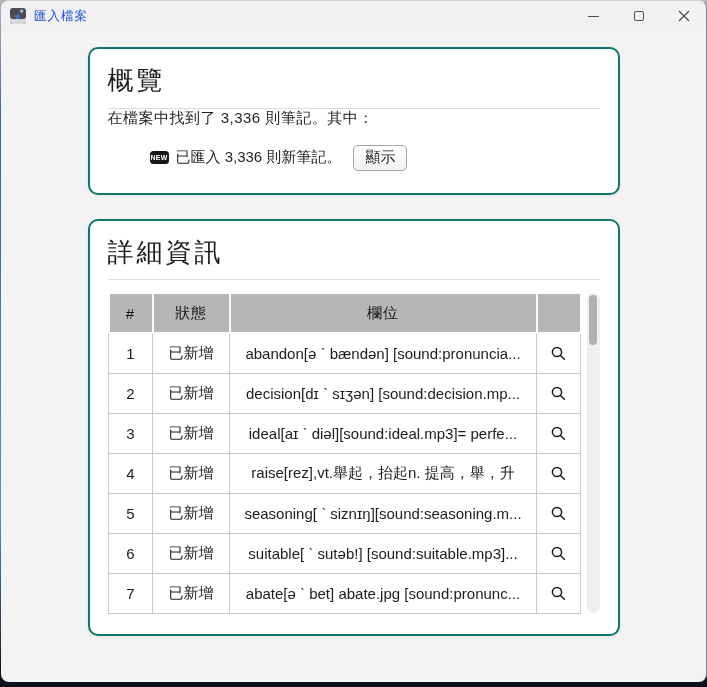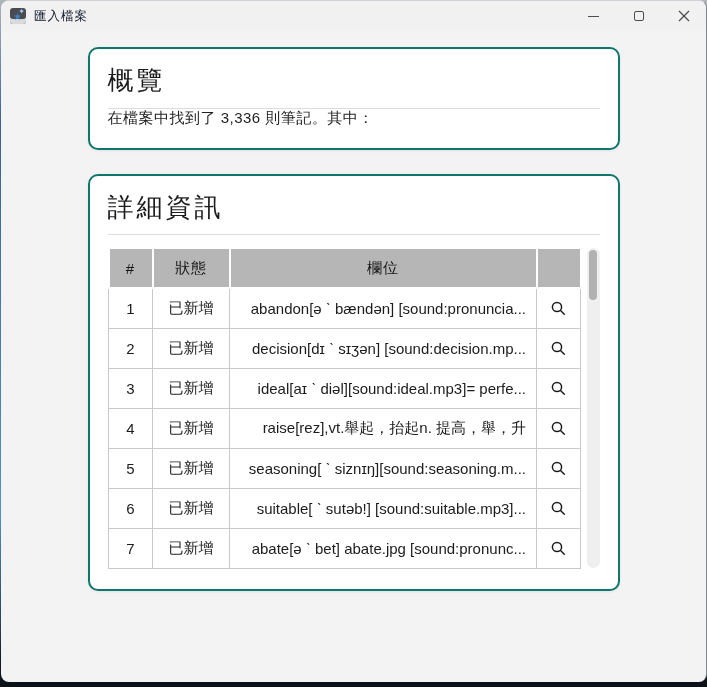--- a/index.html
+++ b/index.html
@@ -17,21 +17,21 @@
     border-right:1px solid #7e8894; border-top:1px solid #cfd2d6;
     overflow:hidden;
   }
 
   
   .titlebar { height:30px; background:#f1f1f1; display:flex; align-items:center; }
   .app-icon { width:16px; height:16px; margin:0 8px 0 9px; position:relative;
     background:#4a4a4f; border-radius:3px; box-shadow: inset 0 -5px 0 #d9dadc; }
   .app-icon .star1 { position:absolute; top:0; right:1px; color:#9fc9ef; font-size:8px; line-height:8px; }
   .app-icon .star2 { position:absolute; top:4px; left:3px; color:#3d7fc4; font-size:10px; line-height:10px; }
-  .title-text { font-size:12.5px; color:#0f172a; letter-spacing:1px; }
+  .title-text { font-size:12.5px; color:#1d4ed8; letter-spacing:1px; }
   .tb-spacer { flex:1; }
   .tb-btn { width:45px; height:30px; display:flex; align-items:center; justify-content:center;
     background:transparent; border:none; cursor:default; }
   .glyph-min { width:11px; height:1px; background:#4d4d4d; display:inline-block; }
   .glyph-max { width:10px; height:10px; border:1px solid #4d4d4d; border-radius:2px; display:inline-block; }
 
   
   .content { padding-top:16px; }
   .card {
     width:532px; margin:0 auto; background:#ffffff;
@@ -66,21 +66,21 @@
   table { width:100%; border-collapse:collapse; font-size:15px; color:#1c1c1c; table-layout:fixed; }
   th {
     background:#b6b6b6; font-weight:400; height:40px; border:2px solid #ffffff;
     color:#161616; letter-spacing:1px;
   }
   td { border:1px solid #c9c9c9; height:40px; background:#ffffff; }
   col.c-num  { width:44px; }
   col.c-stat { width:77px; }
   col.c-icon { width:44px; }
   td.t-num, td.t-stat, td.t-icon { text-align:center; }
-  td.t-field { text-align:right; padding:0 10px; white-space:nowrap; overflow:hidden; }
+  td.t-field { text-align:center; padding:0 10px; white-space:nowrap; overflow:hidden; }
   .search-svg { display:block; margin:0 auto; }
 
   
   .scrollbar-track {
     position:absolute; top:1px; right:0; width:13px; height:320px;
     background:#efefef; border-radius:7px;
   }
   .scrollbar-thumb {
     position:absolute; top:2px; left:2.5px; width:8px; height:50px;
     background:#b1b1b1; border-radius:4px;
@@ -113,20 +113,25 @@
       </button>
     </div>
 
     <div class="content">
 
       <div class="card">
         <div class="card-inner">
           <h1>概覽</h1>
           <hr>
           <div class="summary">在檔案中找到了 3,336 則筆記。其中：</div>
+          <div class="new-line">
+            <span class="new-badge">NEW</span>
+            <span>已匯入 3,336 則新筆記。</span>
+            <button class="show-btn">顯示</button>
+          </div>
         </div>
       </div>
 
       <div class="card details-card">
         <div class="card-inner">
           <h1>詳細資訊</h1>
           <hr>
 
           <div class="table-area">
             <div class="table-scroll">

